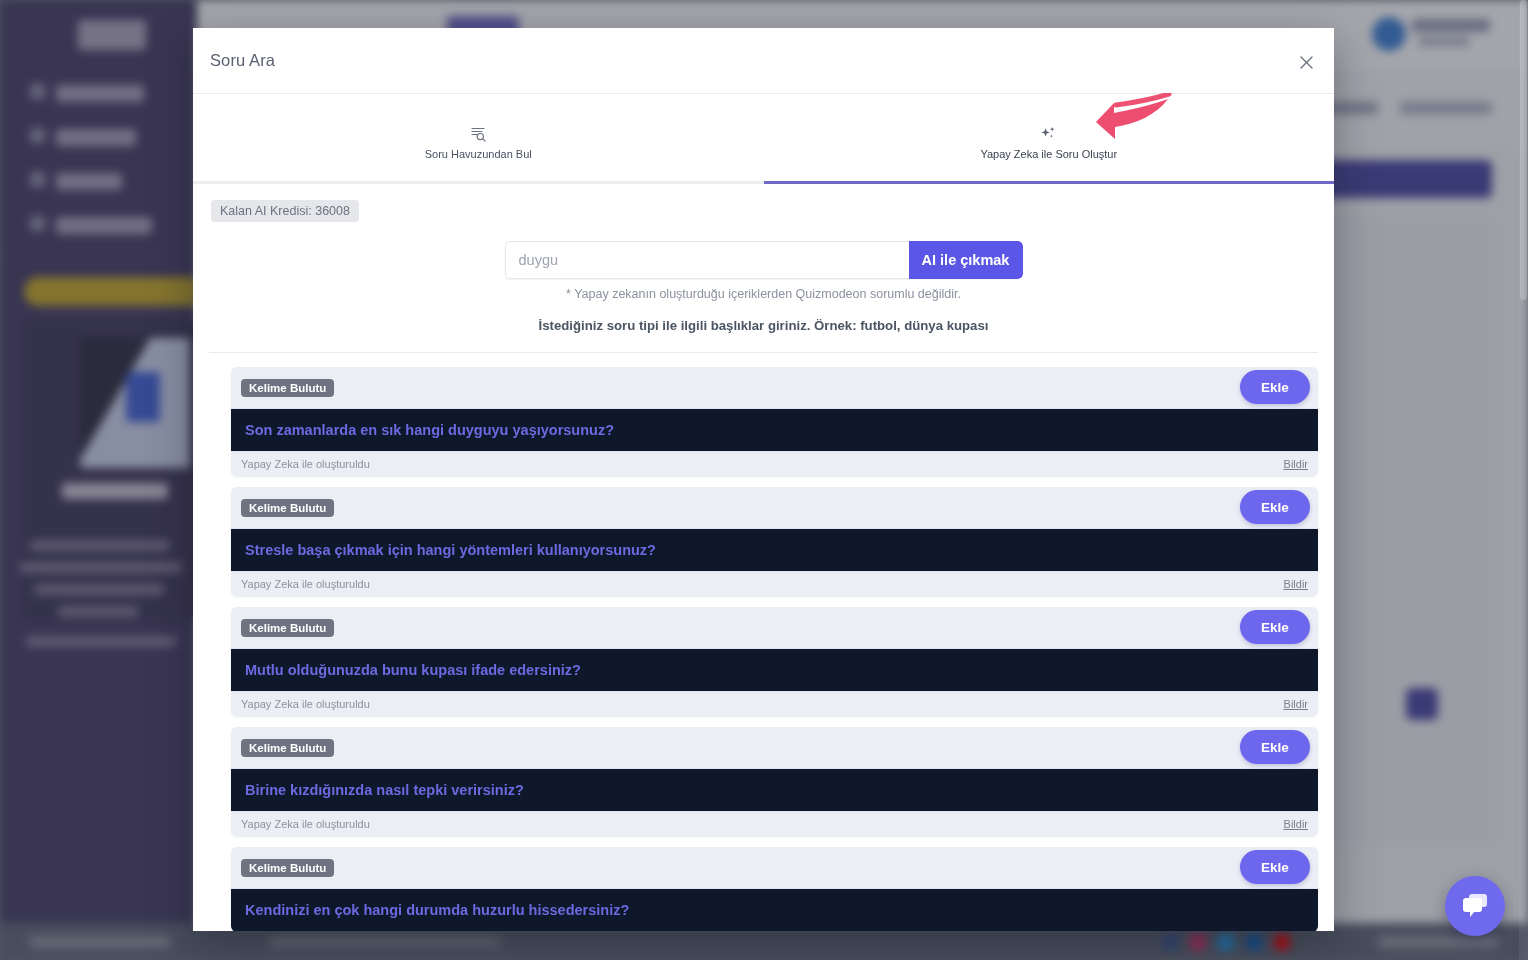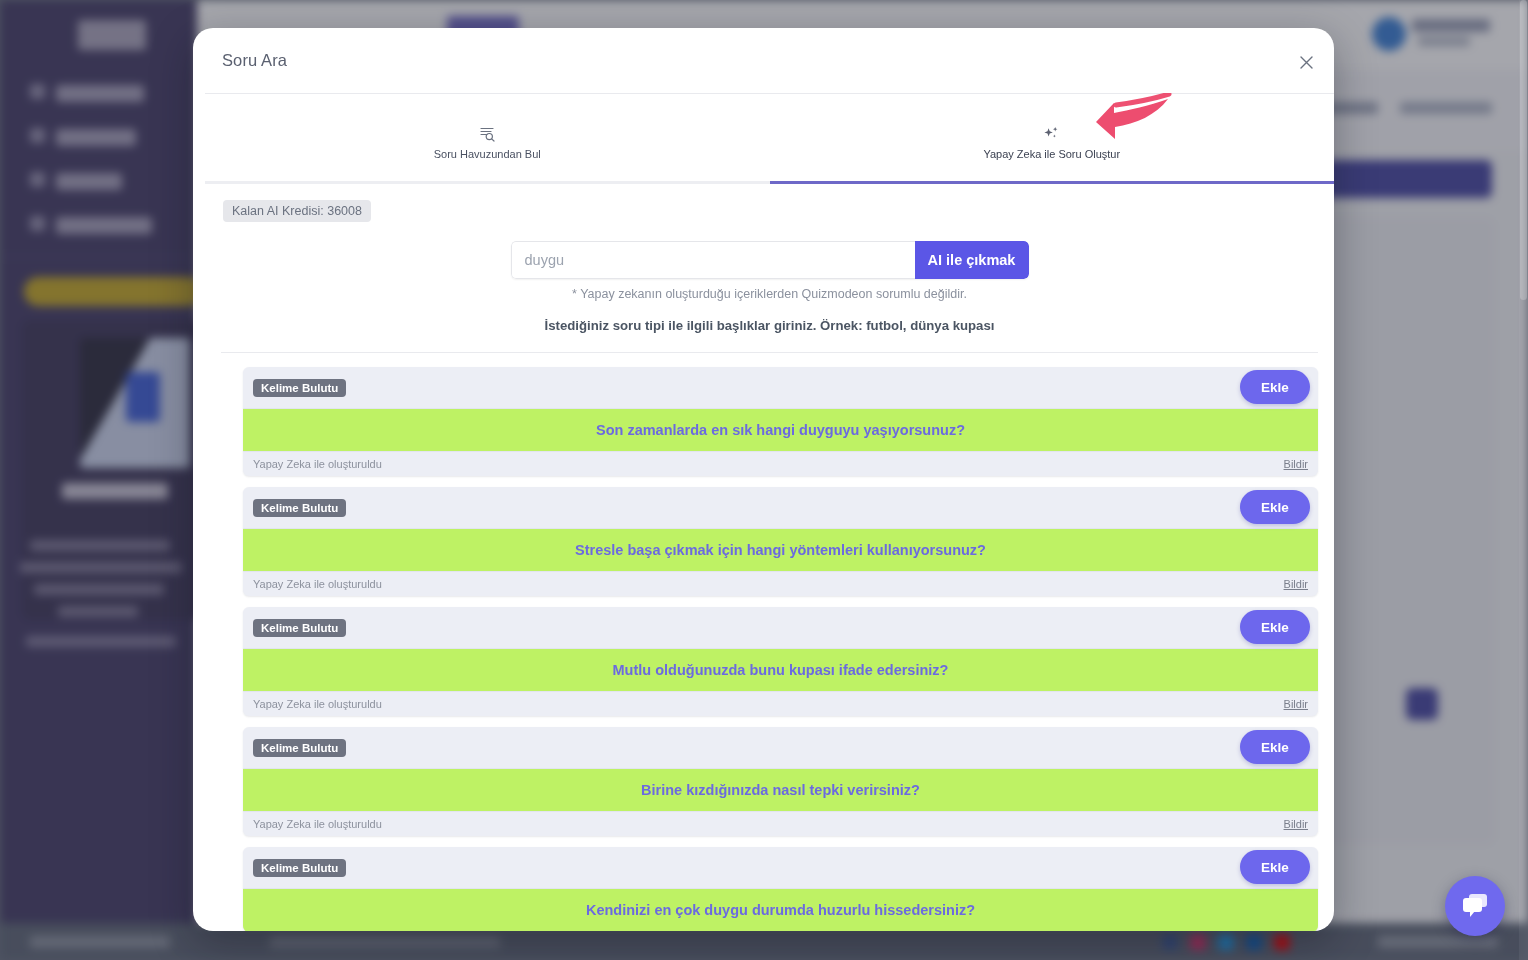--- a/index.html
+++ b/index.html
@@ -137,24 +137,23 @@
   #page-scrollbar-thumb {
     position: absolute; right: 1px; top: 0; width: 7px; height: 300px;
     background: rgba(255,255,255,.22); border-radius: 4px;
   }
 
   
   #modal {
     position: absolute; left: 193px; top: 28px;
     width: 1141px; height: 903px;
     background: #ffffff;
-    border-radius: 20px;
+    border-radius: 0;
     box-shadow: 0 12px 40px rgba(15,18,30,.35);
     overflow: hidden;
-    padding-left: 12px;
   }
   #modal-header {
     position: relative; height: 66px;
     border-bottom: 1px solid #e9eaee;
     display: flex; align-items: center;
   }
   #modal-title {
     margin-left: 17px;
     font-size: 16.5px; color: #5a6070; letter-spacing: .1px;
   }
@@ -255,25 +254,25 @@
   .q-add-btn {
     position: absolute; right: 8px; top: 3px;
     width: 70px; height: 34px;
     background: #6d67ed; color: #fff;
     border: none; border-radius: 18px;
     font-size: 13.5px; font-weight: bold; cursor: pointer;
     box-shadow: 0 2px 4px rgba(60,56,160,.25);
     font-family: "Liberation Sans", sans-serif;
   }
   .q-body {
-    background: #bef264;
+    background: #0f172a;
     border-top: 1px solid #e2e5ef;
     border-bottom: 1px solid #e2e5ef;
     height: 44px;
-    display: flex; align-items: center; justify-content: center;
+    display: flex; align-items: center; justify-content: flex-start;
     padding: 0 14px;
   }
   .q-text {
     font-size: 14.5px; font-weight: bold; color: #6b6ae0;
     text-align: center;
   }
   .q-foot {
     height: 24px; display: flex; align-items: center;
     justify-content: space-between; padding: 0 10px;
   }
@@ -473,21 +472,21 @@
           <span class="q-origin">Yapay Zeka ile oluşturuldu</span>
           <span class="q-report">Bildir</span>
         </div>
       </div>
       <div class="q-card">
         <div class="q-top">
           <span class="q-badge">Kelime Bulutu</span>
           <button class="q-add-btn">Ekle</button>
         </div>
         <div class="q-body">
-          <span class="q-text">Kendinizi en çok duygu durumda huzurlu hissedersiniz?</span>
+          <span class="q-text">Kendinizi en çok hangi durumda huzurlu hissedersiniz?</span>
         </div>
       </div>
     </div>
 </div>
 
 <svg id="annotation-arrow" viewBox="0 0 92 55">
   <path d="M6 29 L24 10 L24 20 C40 17 58 13 78 6 C66 22 46 31 25 34 L25 46 Z" fill="#ec3e63" opacity="0.92"></path>
   <path d="M26 12 C48 9 66 5 79 1" stroke="#ec3e63" stroke-width="5" fill="none" stroke-linecap="round" opacity="0.9"></path>
 </svg>
 

